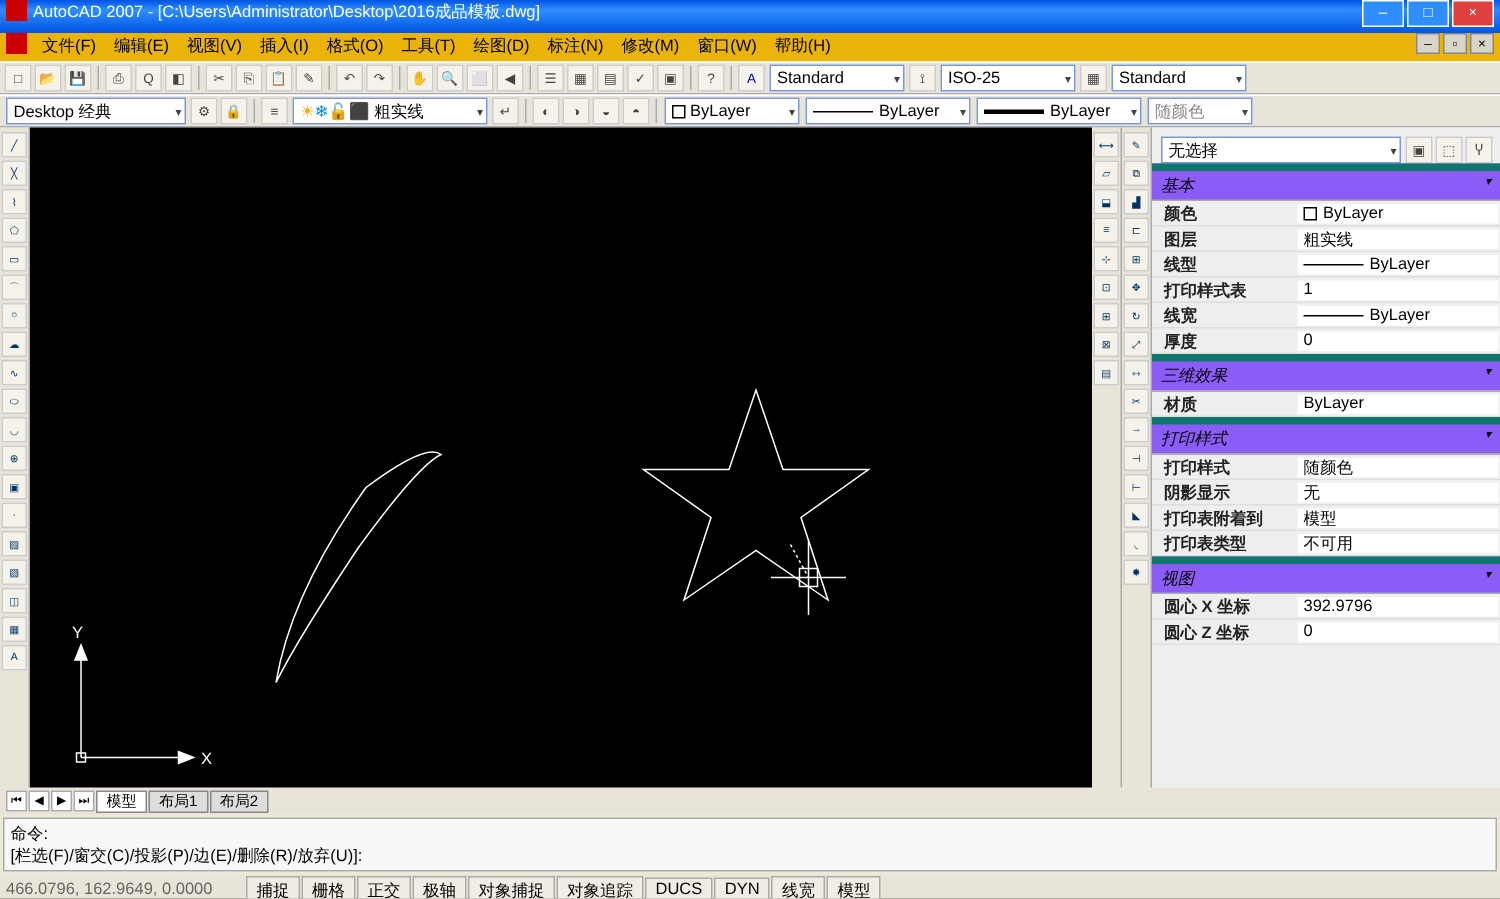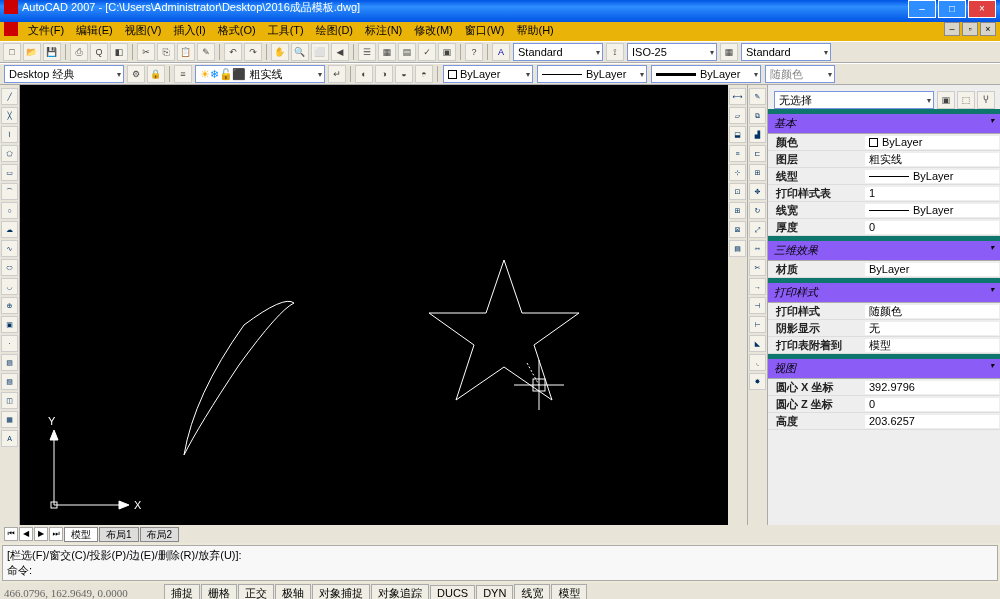--- a/index.html
+++ b/index.html
@@ -32,21 +32,21 @@
 .props .row{display:flex;border-bottom:1px solid #ddd;height:17px;align-items:center;}
 .props .row .k{width:96px;padding-left:8px;color:#222;font-weight:bold;}
 .props .row .v{flex:1;padding-left:4px;background:#fff;height:15px;border:1px solid #eee;display:flex;align-items:center;}
 .props .row .sw{width:9px;height:9px;border:1px solid #000;margin-right:4px;background:#fff;}
 .tabs{height:18px;background:#e8e5d8;display:flex;align-items:center;padding:0 4px;}
 .tabs .nav{width:14px;height:14px;border:1px solid #aaa;background:#fff;margin-right:1px;text-align:center;line-height:11px;font-size:8px;cursor:pointer;}
 .tabs .tab{padding:0 6px;height:15px;line-height:14px;background:#fff;border:1px solid #888;margin-right:1px;cursor:pointer;font-size:10px;}
 .tabs .tab.inact{background:#ddd;}
 .cmd{height:36px;background:#f8f8f8;border:1px solid #aaa;margin:2px;padding:2px 4px;font-size:11px;}
 .status{height:20px;background:#e8e5d8;display:flex;align-items:center;padding:0 4px;font-size:10px;}
-.status .coord{width:160px;color:#666;font-family:Liberation Serif, serif;}
+.status .coord{width:160px;color:#666;}
 .status .sbtn{padding:1px 6px;border:1px solid #aaa;background:#f0eee4;margin-right:1px;cursor:pointer;}
 .line-sample{display:inline-block;width:40px;height:0;border-top:1px solid #000;margin-right:4px;}
 </style>
 </head>
 <body>
 
 <div class="titlebar">
   <div class="icon"></div>
   <span>AutoCAD 2007 - [C:\Users\Administrator\Desktop\2016成品模板.dwg]</span>
   <div class="spacer"></div>
@@ -292,50 +292,50 @@
         <div class="v">随颜色</div>
       </div>
     <div class="row">
         <div class="k">阴影显示</div>
         <div class="v">无</div>
       </div>
     <div class="row">
         <div class="k">打印表附着到</div>
         <div class="v">模型</div>
       </div>
+    <div class="row">
+        <div class="k">打印表类型</div>
+        <div class="v">不可用</div>
+      </div>
 
     <div class="sect">视图</div>
     <div class="row">
         <div class="k">圆心 X 坐标</div>
         <div class="v">392.9796</div>
       </div>
     <div class="row">
         <div class="k">圆心 Z 坐标</div>
         <div class="v">0</div>
-      </div>
-    <div class="row">
-        <div class="k">高度</div>
-        <div class="v">203.6257</div>
       </div>
   </div>
 </div>
 
 <div class="tabs">
   <div class="nav">⏮</div>
   <div class="nav">◀</div>
   <div class="nav">▶</div>
   <div class="nav">⏭</div>
   <div class="tab">模型</div>
   <div class="tab inact">布局1</div>
   <div class="tab inact">布局2</div>
 </div>
 
 <div class="cmd">
+  <div>命令:</div>
   <div>[栏选(F)/窗交(C)/投影(P)/边(E)/删除(R)/放弃(U)]:</div>
-  <div>命令:</div>
 </div>
 
 <div class="status">
   <div class="coord">466.0796, 162.9649, 0.0000</div>
   <div class="sbtn">捕捉</div>
   <div class="sbtn">栅格</div>
   <div class="sbtn">正交</div>
   <div class="sbtn">极轴</div>
   <div class="sbtn">对象捕捉</div>
   <div class="sbtn">对象追踪</div>

